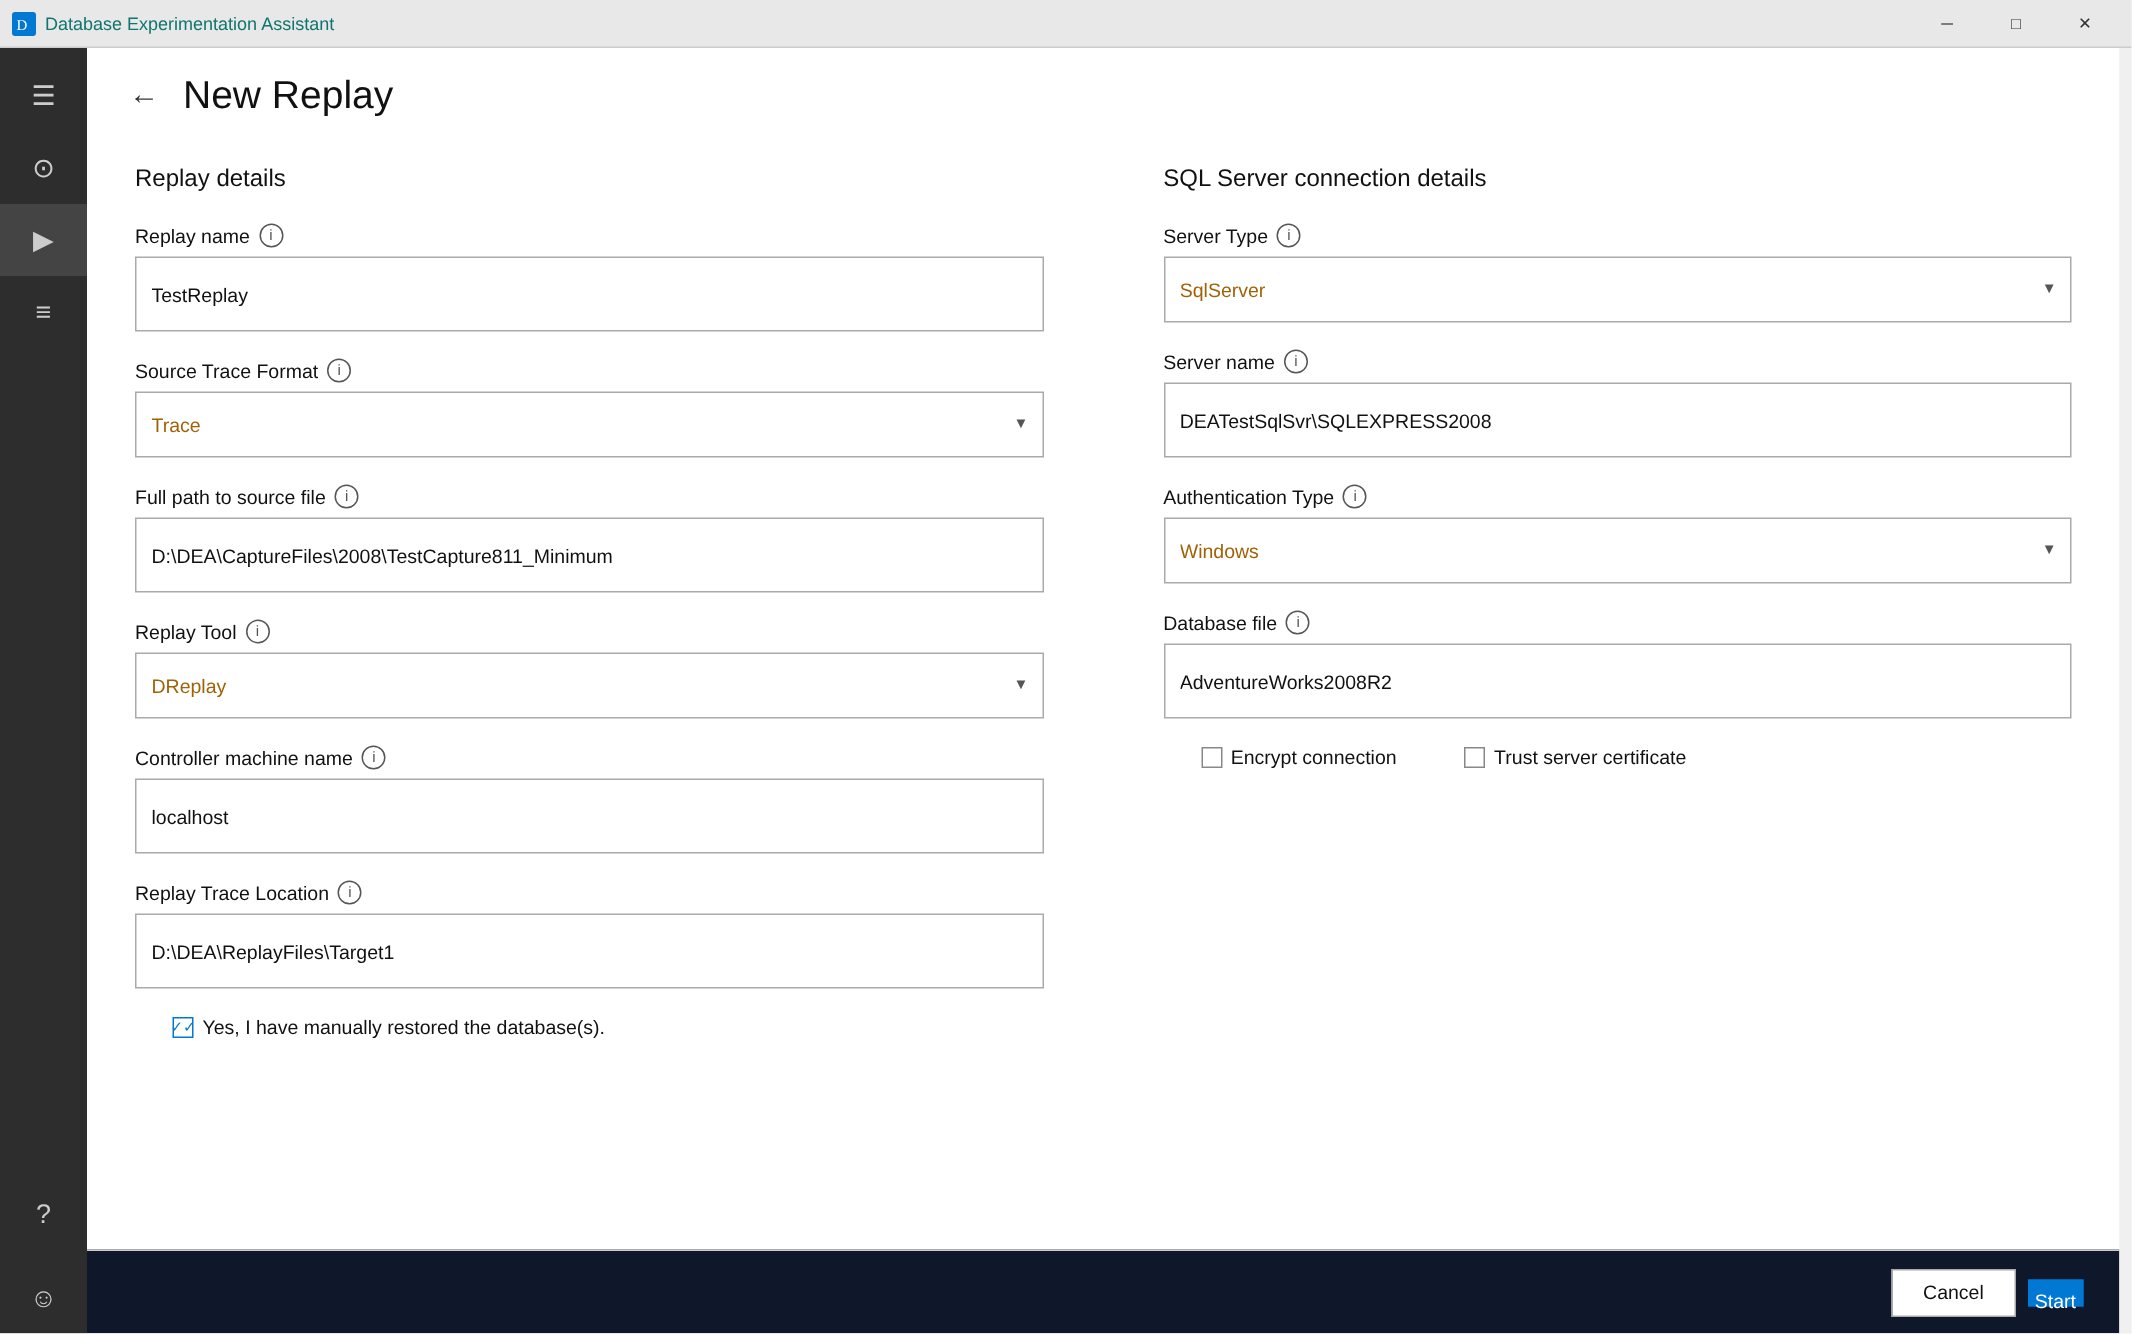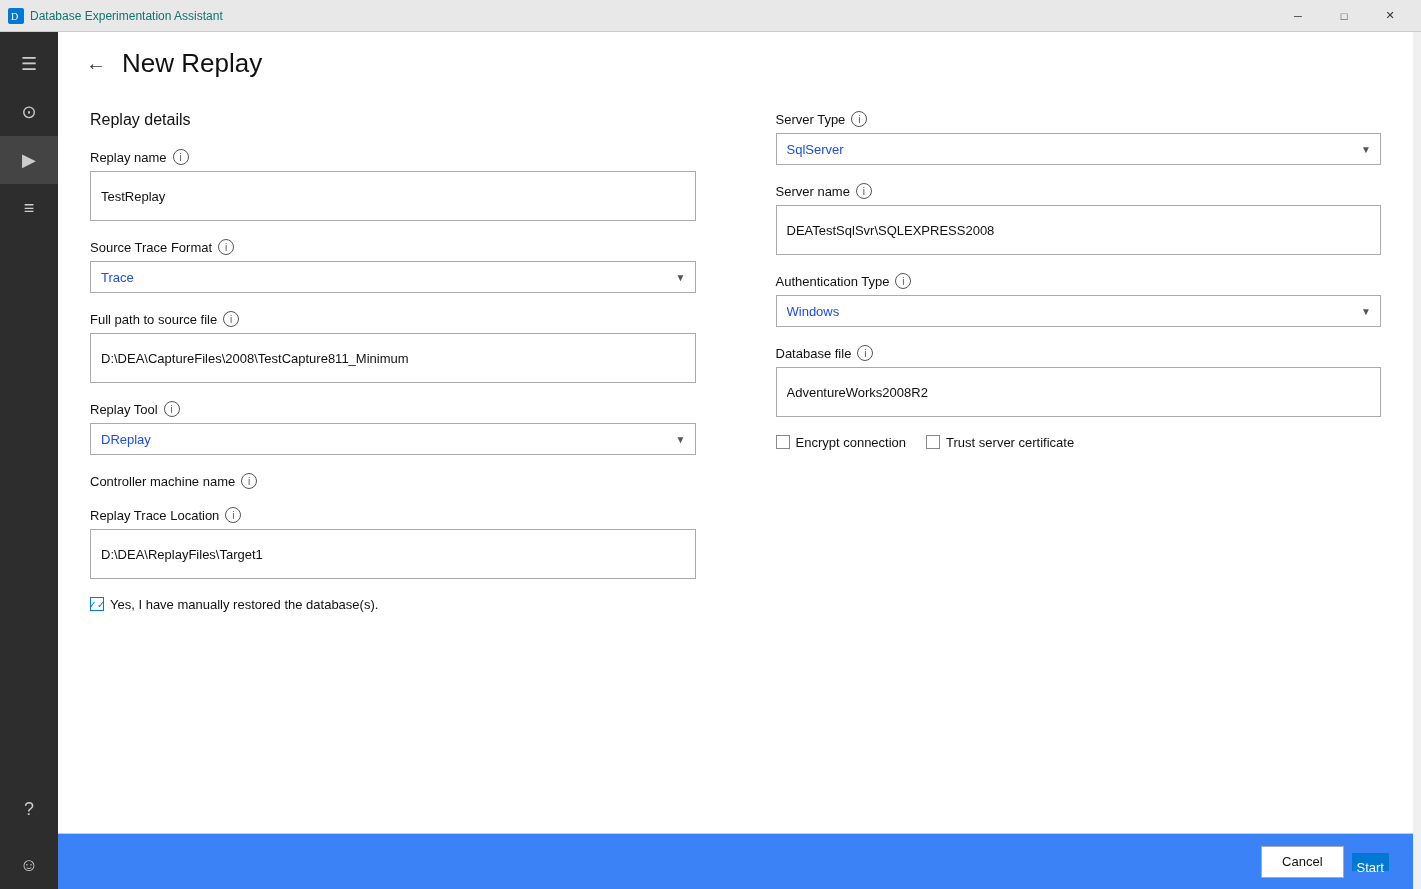--- a/index.html
+++ b/index.html
@@ -144,25 +144,25 @@
       background: #fff;
       outline: none;
     }
 
     .form-select-wrapper {
       position: relative;
       width: 100%;
     }
     .form-select {
       width: 100%;
-      height: 32px;
+      height: 44px;
       border: 1px solid #aaa;
       padding: 4px 32px 4px 10px;
       font-size: 13px;
-      color: #1d4ed8;
+      color: #a16207;
       background: #fff;
       appearance: none;
       cursor: pointer;
       outline: none;
     }
     .select-arrow {
       position: absolute;
       right: 10px;
       top: 50%;
       transform: translateY(-50%);
@@ -173,23 +173,24 @@
 
     
     .checkbox-row {
       display: flex;
       align-items: center;
       gap: 20px;
       margin-top: 12px;
     }
     .checkbox-item {
       display: flex;
-      align-items: flex-start;
+      align-items: center;
       gap: 6px;
       cursor: pointer;
+      margin-left: 25px;
     }
     .checkbox-box {
       width: 14px;
       height: 14px;
       border: 1px solid #888;
       background: #fff;
       display: flex;
       align-items: center;
       justify-content: center;
       flex-shrink: 0;
@@ -217,21 +218,21 @@
     }
 
     
     .form-scroll::-webkit-scrollbar { width: 8px; }
     .form-scroll::-webkit-scrollbar-track { background: #f0f0f0; }
     .form-scroll::-webkit-scrollbar-thumb { background: #ccc; }
 
     
     .footer {
       height: 56px;
-      background: #3b82f6;
+      background: #0f172a;
       display: flex;
       align-items: center;
       justify-content: flex-end;
       padding: 0 24px;
       gap: 8px;
       border-top: 1px solid #ccc;
       flex-shrink: 0;
     }
     .btn-cancel {
       padding: 6px 20px;
@@ -357,20 +358,21 @@
               </select>
               <span class="select-arrow">▼</span>
             </div>
           </div>
 
           <div class="field-group">
             <div class="field-label">
               <span>Controller machine name</span>
               <span class="info-icon">i</span>
             </div>
+            <input type="text" class="form-input" value="localhost" style="">
           </div>
 
           <div class="field-group">
             <div class="field-label">
               <span>Replay Trace Location</span>
               <span class="info-icon">i</span>
             </div>
             <input type="text" class="form-input" value="D:\DEA\ReplayFiles\Target1" style="">
           </div>
 
@@ -378,20 +380,21 @@
             <div class="checkbox-item">
               <div class="checkbox-box checked">
                 <span style="font-size:10px;color:#0078d4;">✓</span>
               </div>
               <span class="checkbox-label">Yes, I have manually restored the database(s).</span>
             </div>
           </div>
         </div>
 
         <div class="form-column">
+          <div class="section-title">SQL Server connection details</div>
 
           <div class="field-group">
             <div class="field-label">
               <span>Server Type</span>
               <span class="info-icon">i</span>
             </div>
             <div class="form-select-wrapper">
               <select class="form-select">
                 <option>SqlServer</option>
                 <option>AzureSQLDB</option>

